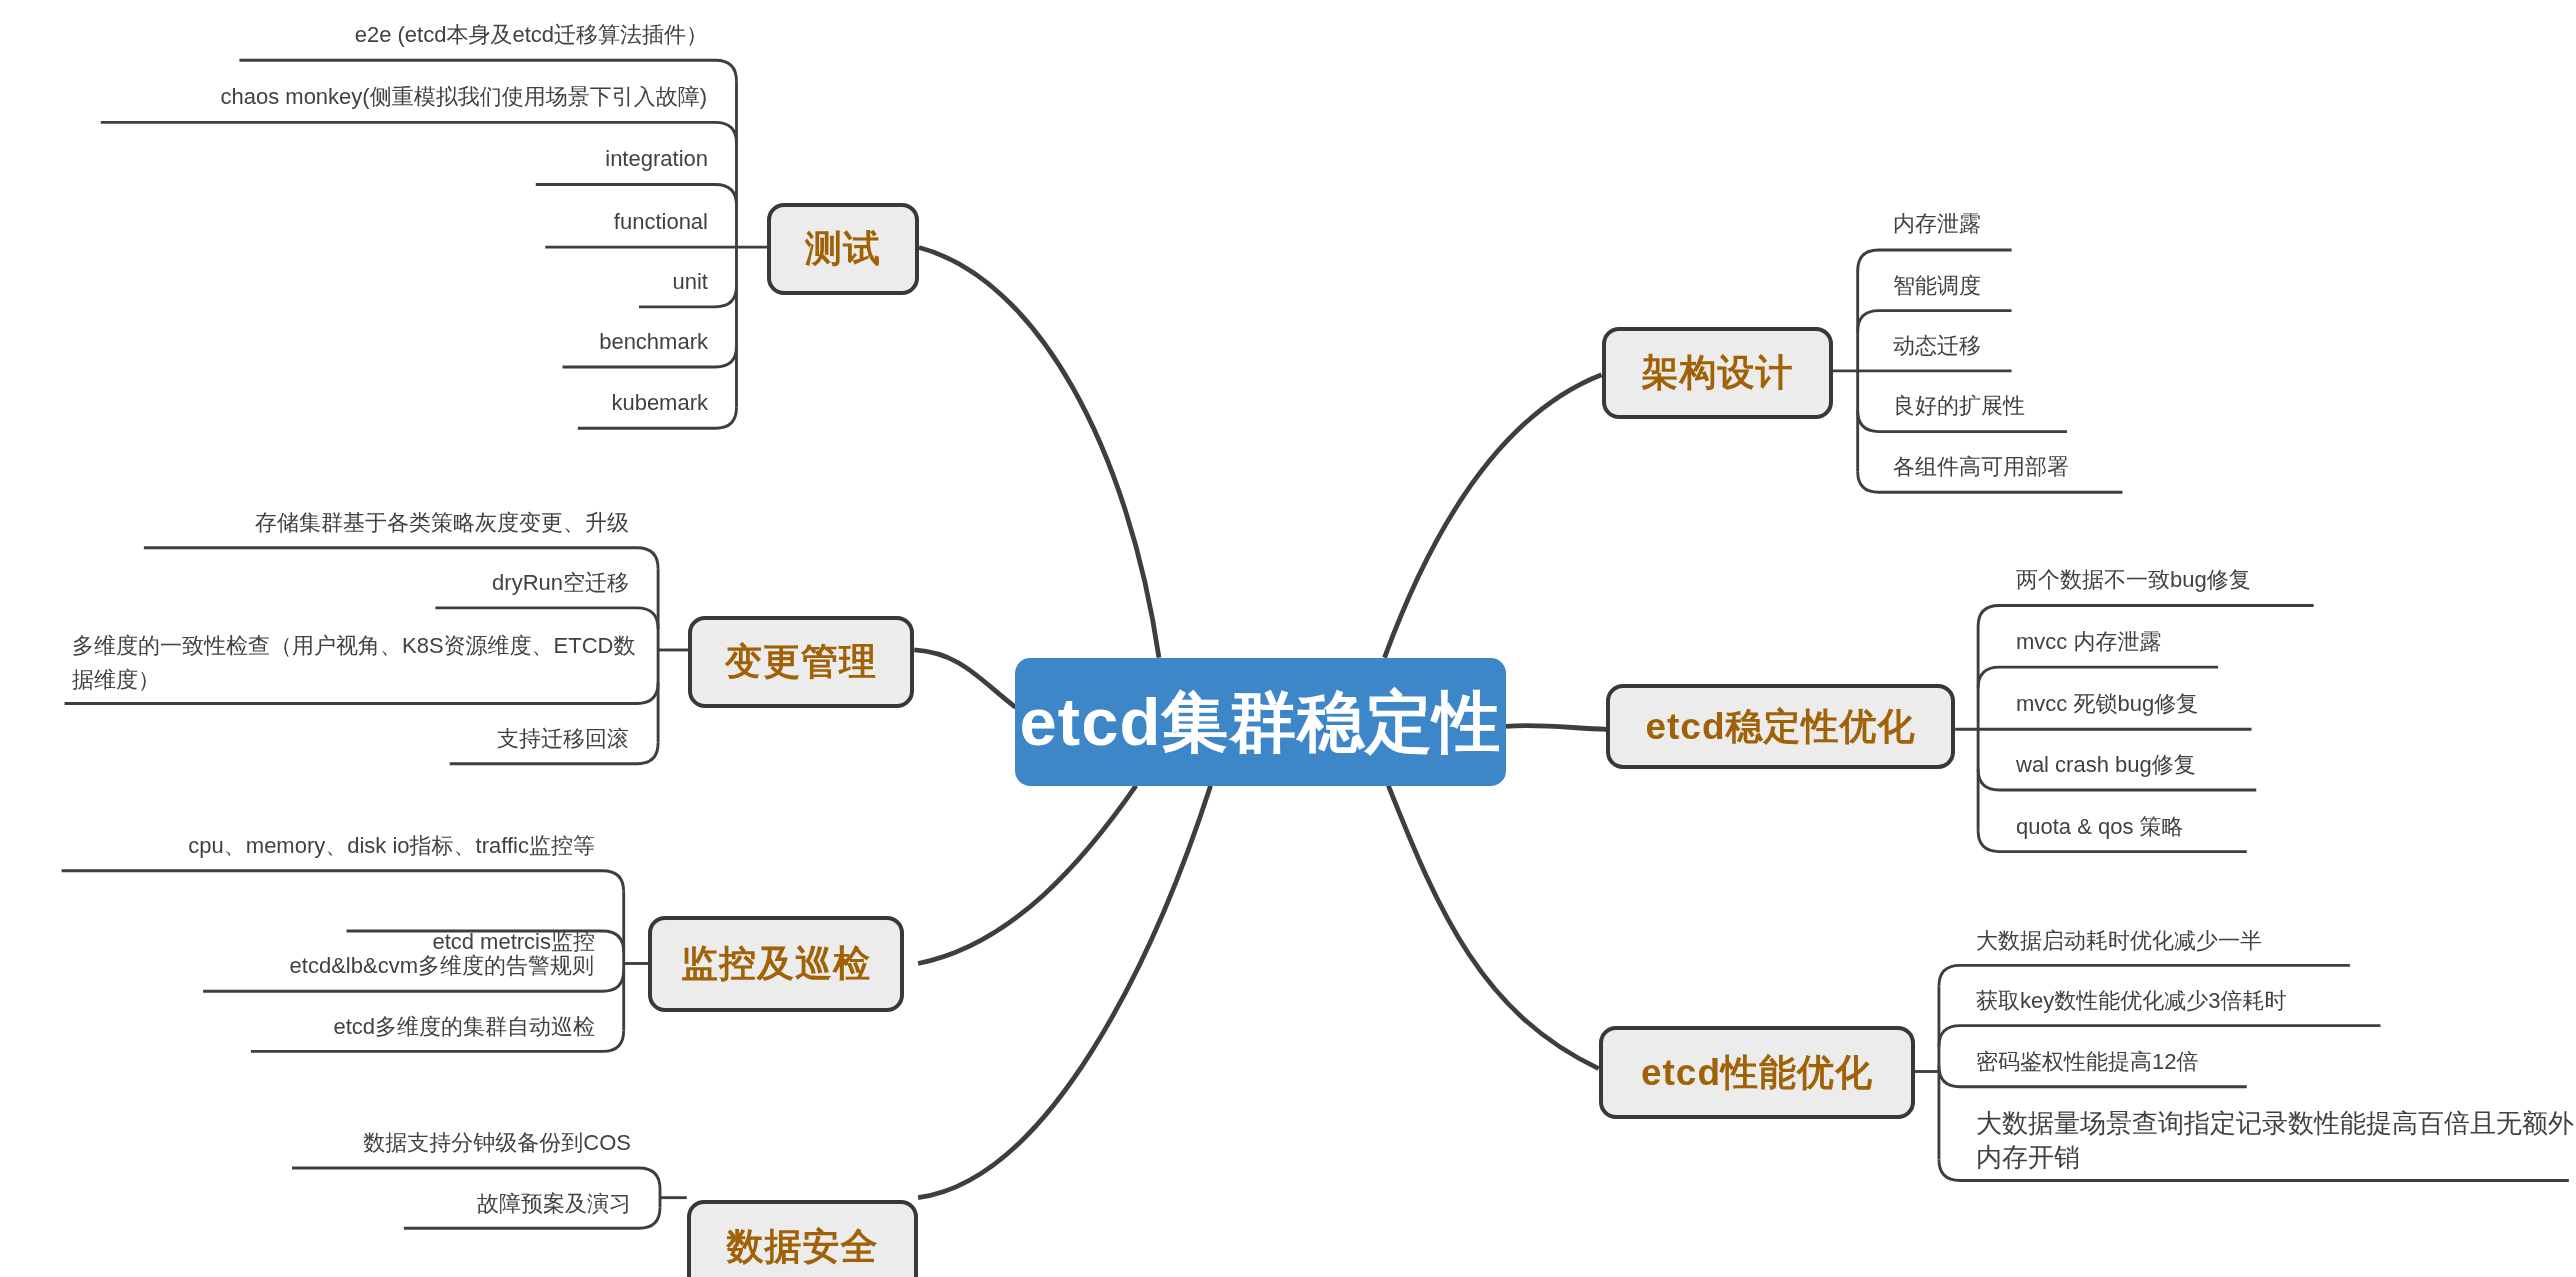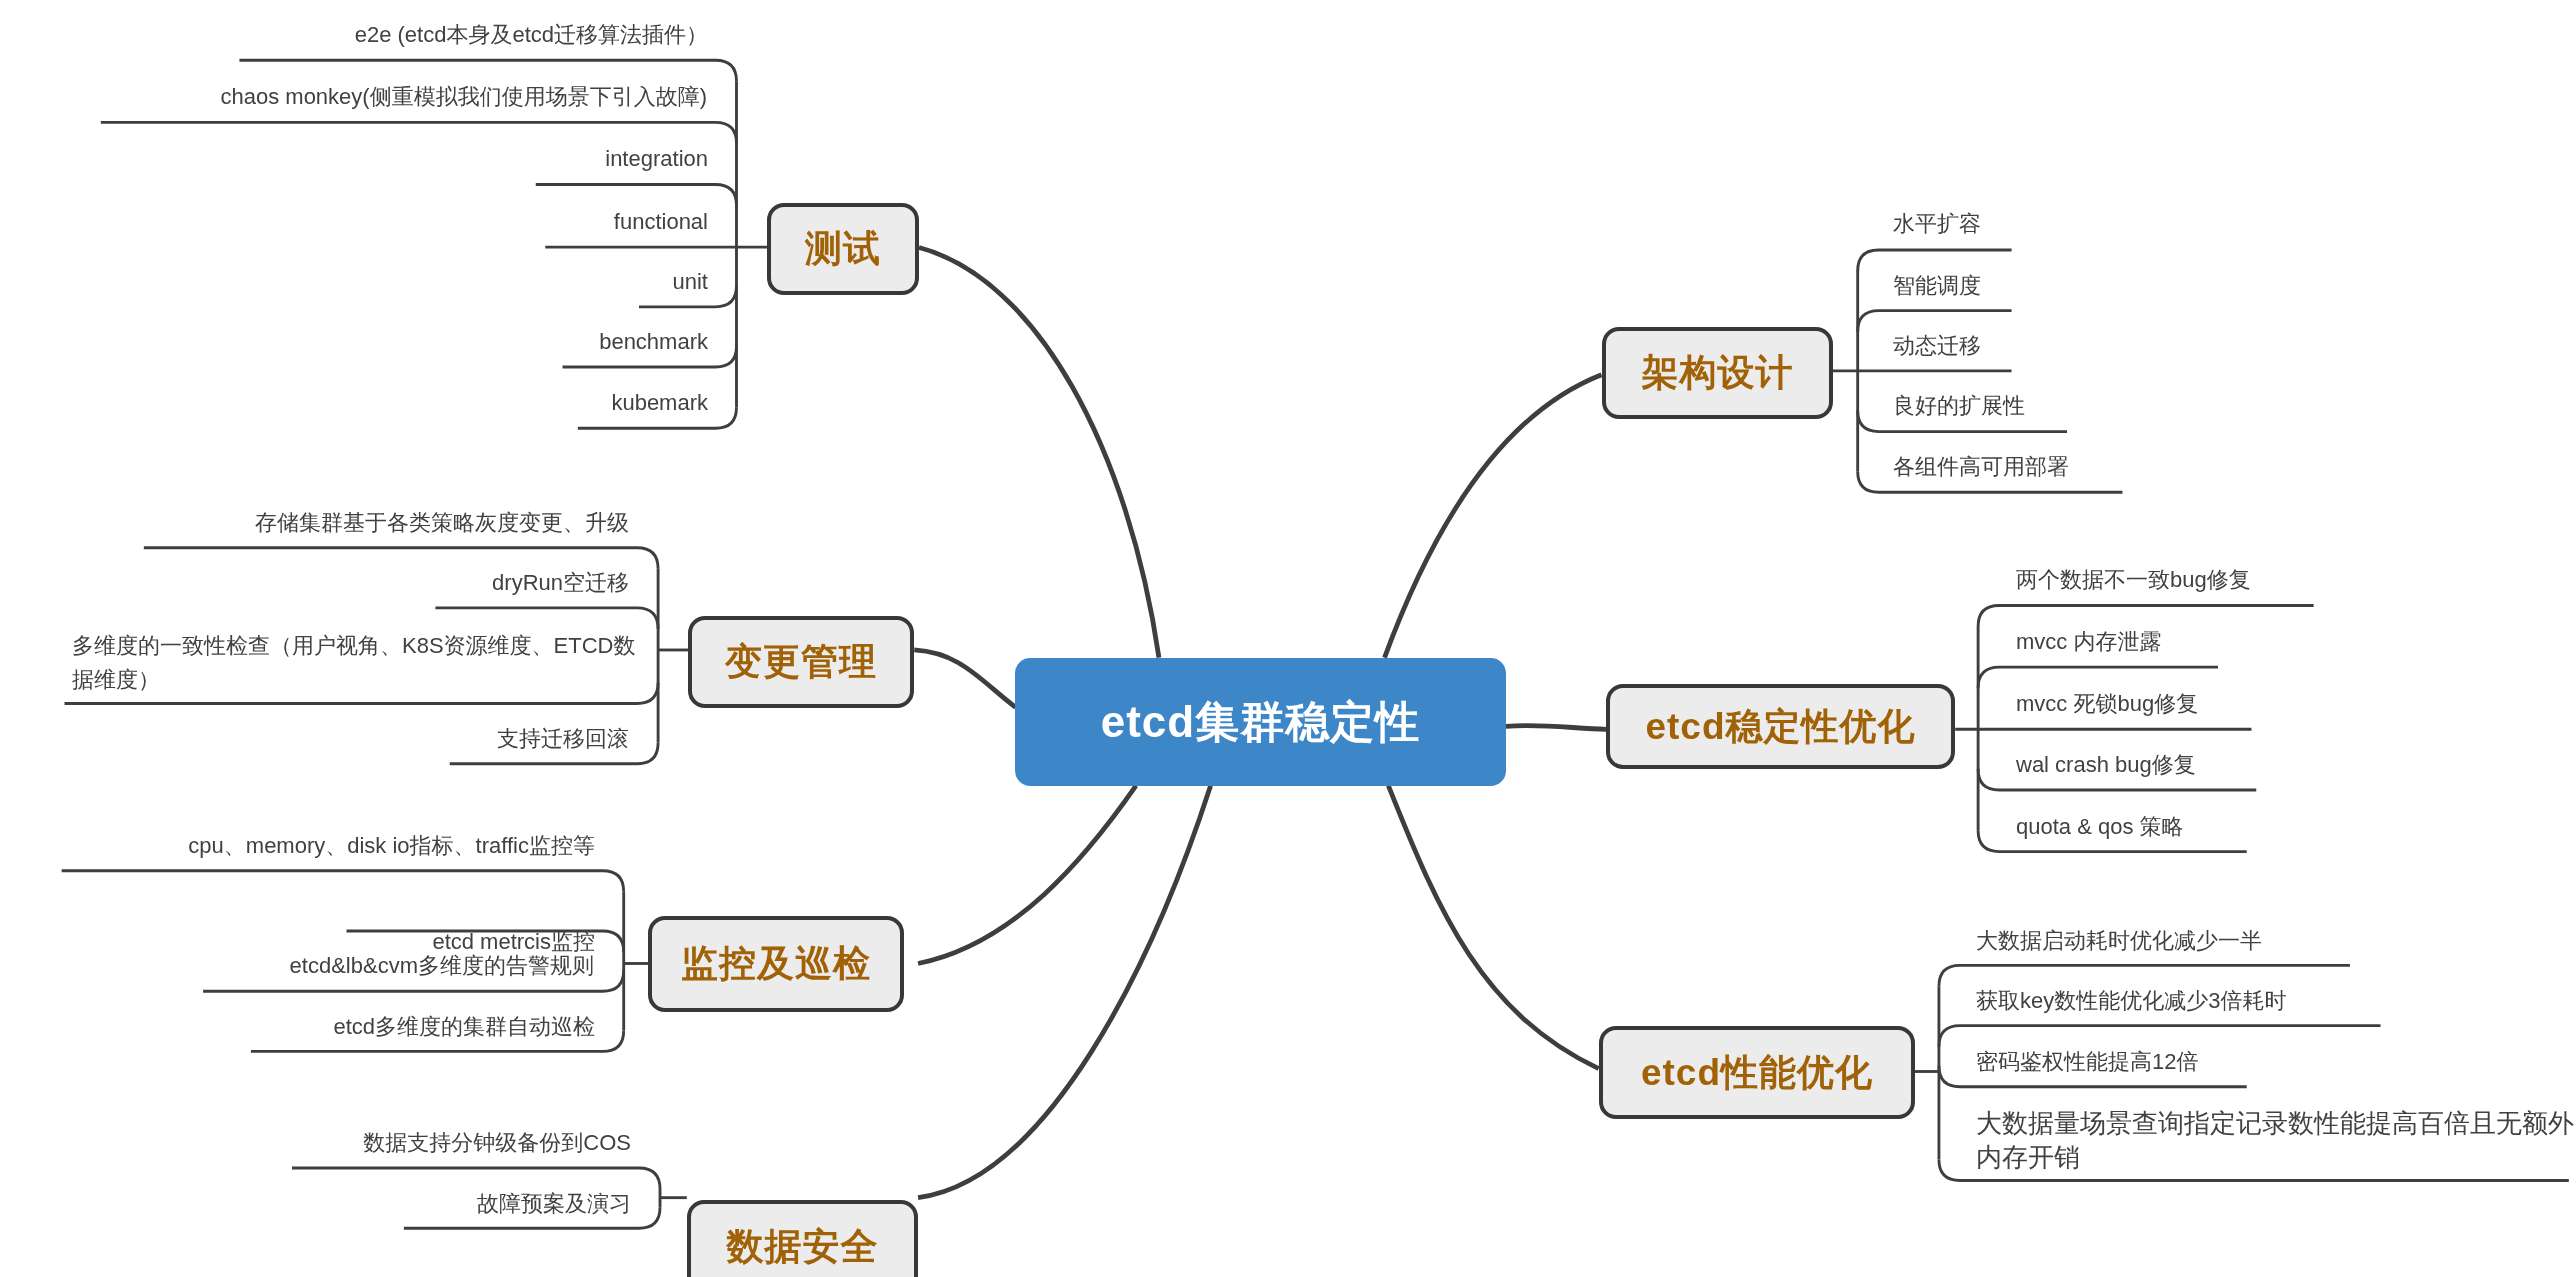--- a/index.html
+++ b/index.html
@@ -25,21 +25,21 @@
     background:#ececec;
     border:4.8px solid #383838;
     border-radius:17px;
     box-sizing:border-box;
     display:flex;align-items:center;justify-content:center;
     font-size:37px;font-weight:600;color:#a16207;
     letter-spacing:1px;
   }
   .node.center{
     background:#3d87c9;border:none;border-radius:15.3px;
-    color:#ffffff;font-size:44px;font-weight:700;
+    color:#ffffff;font-size:67px;font-weight:700;
   }
 </style>
 </head>
 <body>
 
 <div class="canvas">
 
   <svg class="wires" viewBox="0 0 2694 1336">
 
     <path class="wire main" d="M 961 259 C 1085 292, 1180 470, 1212 688"></path>
@@ -124,21 +124,21 @@
   <div class="leaf r" style="left:342px;top:723px;width:287px;">支持迁移回滚</div>
 
   <div class="leaf r" style="left:50px;top:830px;width:545px;">cpu、memory、disk io指标、traffic监控等</div>
   <div class="leaf r" style="left:308px;top:890px;width:287px;margin-top:36px;">etcd metrcis监控</div>
   <div class="leaf r" style="left:212px;top:950px;width:382px;">etcd&amp;lb&amp;cvm多维度的告警规则</div>
   <div class="leaf r" style="left:260px;top:1011px;width:335px;">etcd多维度的集群自动巡检</div>
 
   <div class="leaf r" style="left:296px;top:1127px;width:335px;">数据支持分钟级备份到COS</div>
   <div class="leaf r" style="left:344px;top:1188px;width:287px;">故障预案及演习</div>
 
-  <div class="leaf" style="left:1893px;top:208px;width:402px;">水平扩容</div>
+  <div class="leaf" style="left:1893px;top:208px;width:402px;">内存泄露</div>
   <div class="leaf" style="left:1893px;top:270px;width:402px;">智能调度</div>
   <div class="leaf" style="left:1893px;top:330px;width:402px;">动态迁移</div>
   <div class="leaf" style="left:1893px;top:390px;width:402px;">良好的扩展性</div>
   <div class="leaf" style="left:1893px;top:451px;width:402px;">各组件高可用部署</div>
 
   <div class="leaf" style="left:2016px;top:564px;width:402px;">两个数据不一致bug修复</div>
   <div class="leaf" style="left:2016px;top:626px;width:402px;">mvcc 内存泄露</div>
   <div class="leaf" style="left:2016px;top:688px;width:402px;">mvcc 死锁bug修复</div>
   <div class="leaf" style="left:2016px;top:749px;width:402px;">wal crash bug修复</div>
   <div class="leaf" style="left:2016px;top:811px;width:402px;">quota &amp; qos 策略</div>

